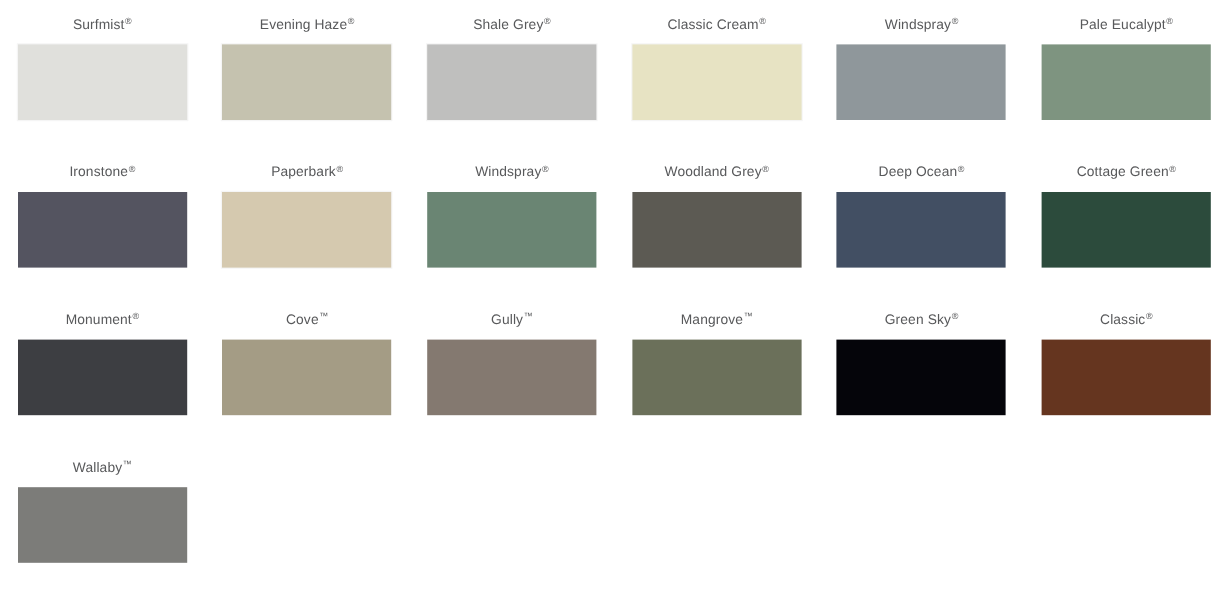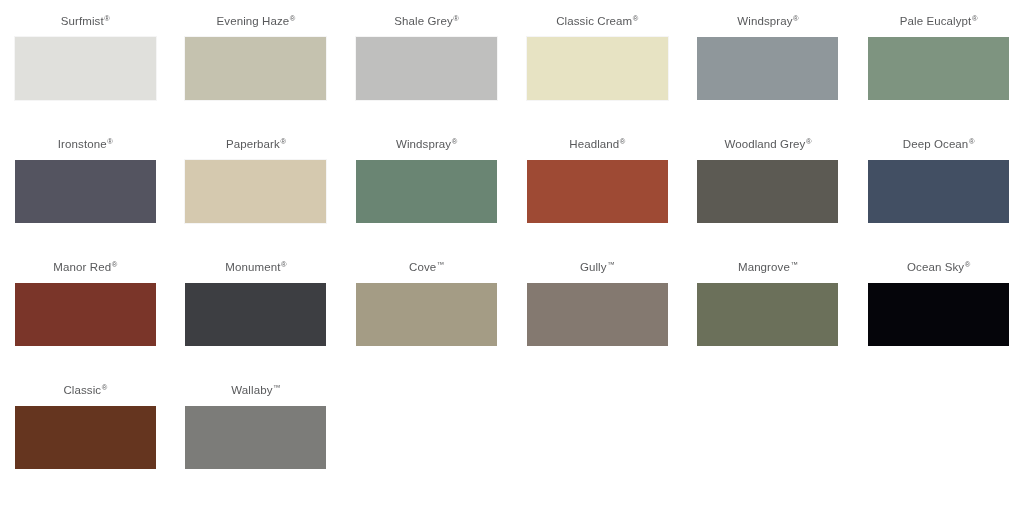--- a/index.html
+++ b/index.html
@@ -99,53 +99,49 @@
     </div>
     <div class="swatch-cell">
       <div class="swatch-label"><span>Paperbark</span><span class="tm">®</span></div>
       <div class="swatch-chip light-edge" style="background-color: rgb(213, 201, 175);"></div>
     </div>
     <div class="swatch-cell">
       <div class="swatch-label"><span>Windspray</span><span class="tm">®</span></div>
       <div class="swatch-chip" style="background-color: rgb(106, 133, 115);"></div>
     </div>
     <div class="swatch-cell">
-      <div class="swatch-label"><span>Headland</span><span class="tm">®</span></div>
-      <div class="swatch-chip" style="background-color: rgb(158, 74, 52);"></div>
-    </div>
-    <div class="swatch-cell">
       <div class="swatch-label"><span>Woodland Grey</span><span class="tm">®</span></div>
       <div class="swatch-chip" style="background-color: rgb(92, 90, 83);"></div>
     </div>
     <div class="swatch-cell">
       <div class="swatch-label"><span>Deep Ocean</span><span class="tm">®</span></div>
       <div class="swatch-chip" style="background-color: rgb(66, 79, 99);"></div>
     </div>
     <div class="swatch-cell">
-      <div class="swatch-label"><span>Manor Red</span><span class="tm">®</span></div>
-      <div class="swatch-chip" style="background-color: rgb(122, 53, 41);"></div>
+      <div class="swatch-label"><span>Cottage Green</span><span class="tm">®</span></div>
+      <div class="swatch-chip" style="background-color: rgb(44, 75, 60);"></div>
     </div>
     <div class="swatch-cell">
       <div class="swatch-label"><span>Monument</span><span class="tm">®</span></div>
       <div class="swatch-chip" style="background-color: rgb(61, 62, 66);"></div>
     </div>
     <div class="swatch-cell">
       <div class="swatch-label"><span>Cove</span><span class="tm">™</span></div>
       <div class="swatch-chip" style="background-color: rgb(164, 156, 133);"></div>
     </div>
     <div class="swatch-cell">
       <div class="swatch-label"><span>Gully</span><span class="tm">™</span></div>
       <div class="swatch-chip" style="background-color: rgb(132, 121, 112);"></div>
     </div>
     <div class="swatch-cell">
       <div class="swatch-label"><span>Mangrove</span><span class="tm">™</span></div>
       <div class="swatch-chip" style="background-color: rgb(107, 112, 90);"></div>
     </div>
     <div class="swatch-cell">
-      <div class="swatch-label"><span>Ocean Sky</span><span class="tm">®</span></div>
+      <div class="swatch-label"><span>Green Sky</span><span class="tm">®</span></div>
       <div class="swatch-chip" style="background-color: rgb(5, 5, 10);"></div>
     </div>
     <div class="swatch-cell">
       <div class="swatch-label"><span>Classic</span><span class="tm">®</span></div>
       <div class="swatch-chip" style="background-color: rgb(101, 53, 31);"></div>
     </div>
     <div class="swatch-cell">
       <div class="swatch-label"><span>Wallaby</span><span class="tm">™</span></div>
       <div class="swatch-chip" style="background-color: rgb(124, 124, 121);"></div>
     </div>

